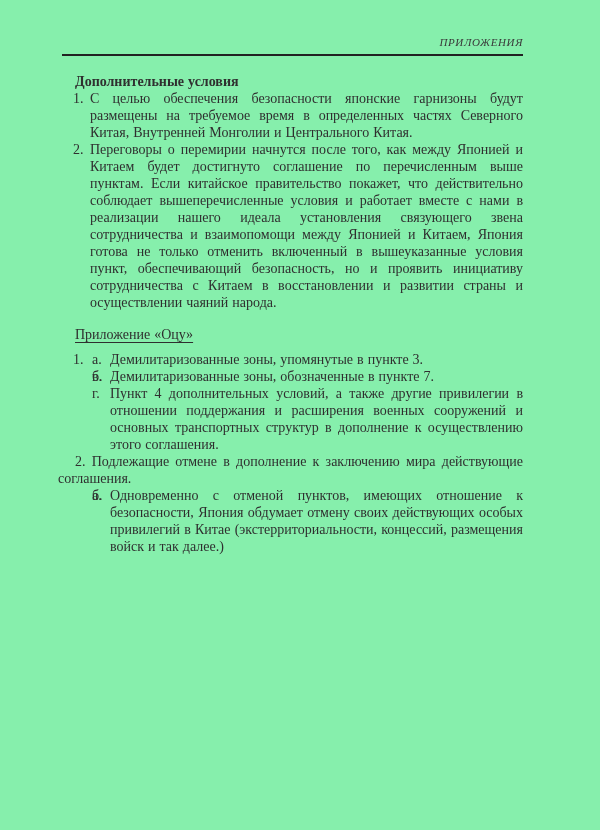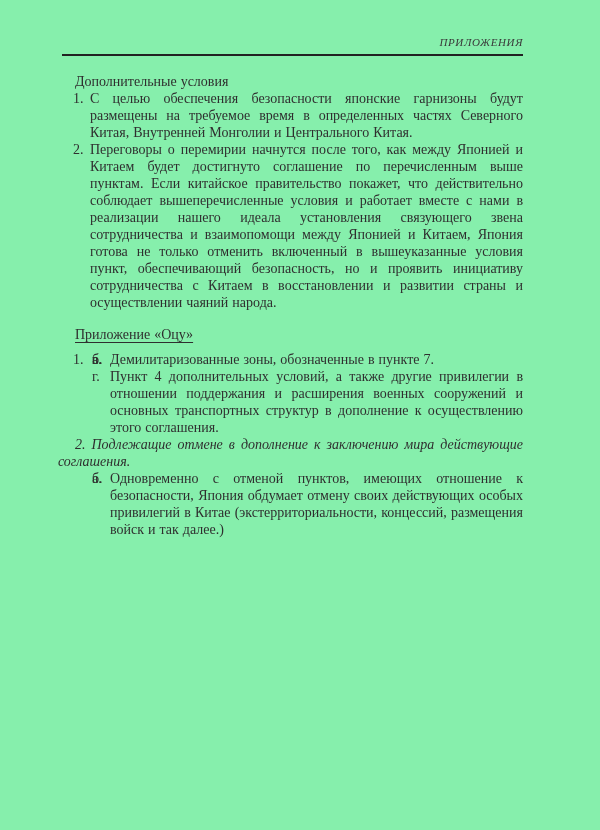--- a/index.html
+++ b/index.html
@@ -42,20 +42,21 @@
     width: 465px;
     font-size: 14px;
     line-height: 17px;
     text-align: justify;
     word-spacing: 0.5px;
   }
   .subheading {
     margin: 0;
     text-indent: 17px;
     text-align: left;
+    font-weight: bold;
   }
   .li {
     position: relative;
     margin: 0;
   }
   .li .marker {
     position: absolute;
     top: 0;
   }
   .li.num { padding-left: 32px; }
@@ -67,21 +68,20 @@
     font-size: 14px;
     font-weight: normal;
     text-indent: 17px;
     text-align: left;
     text-decoration: underline;
     text-underline-offset: 3px;
   }
   .para-indent {
     margin: 0;
     text-indent: 17px;
-    font-style: italic;
   }
   .page-number {
     position: absolute;
     top: 776px;
     left: 62px;
     width: 456px;
     text-align: right;
     font-size: 14px;
     color: #2f2f2f;
   }
@@ -109,20 +109,21 @@
     </div>
 
     <h3 class="otsu-heading">Приложение «Оцу»</h3>
 
     <div class="li num">
       <span class="marker">1.</span>
     </div>
 
     <div class="li sub">
       <span class="marker">а.</span>
+      <span class="li-text">Демилитаризованные зоны, упомянутые в пункте 3.</span>
     </div>
 
     <div class="li sub">
       <span class="marker">б.</span>
     </div>
 
     <div class="li sub">
       <span class="marker">в.</span>
       <span class="li-text">Демилитаризованные зоны, обозначенные в пункте 7.</span>
     </div>

